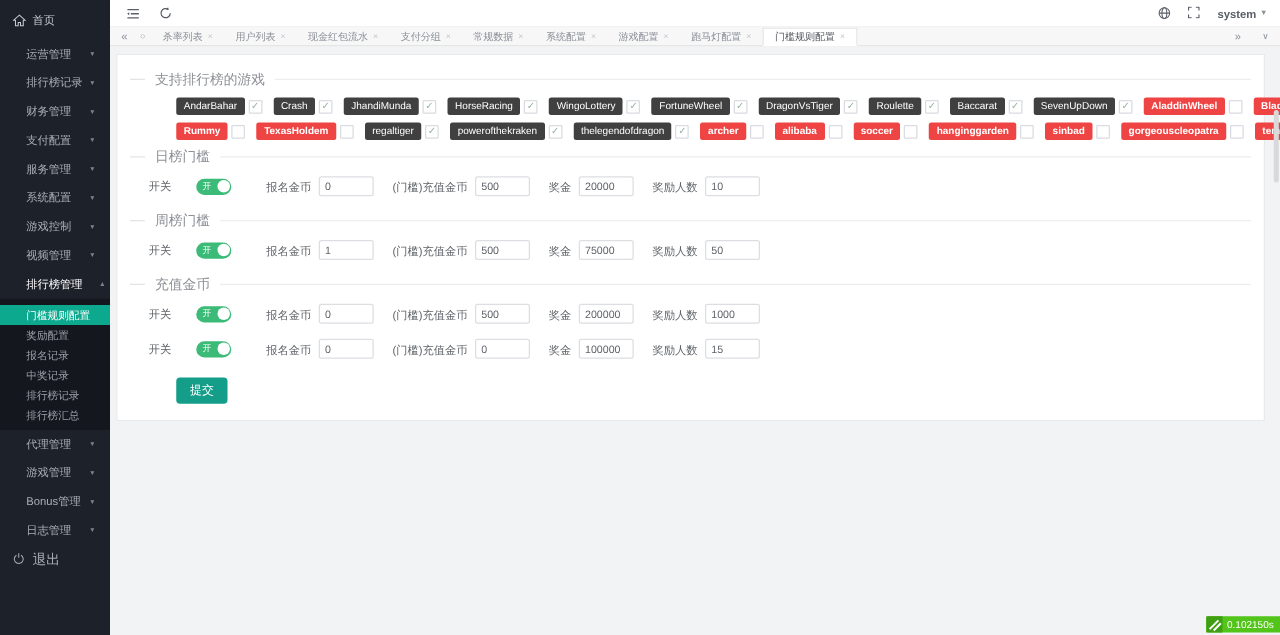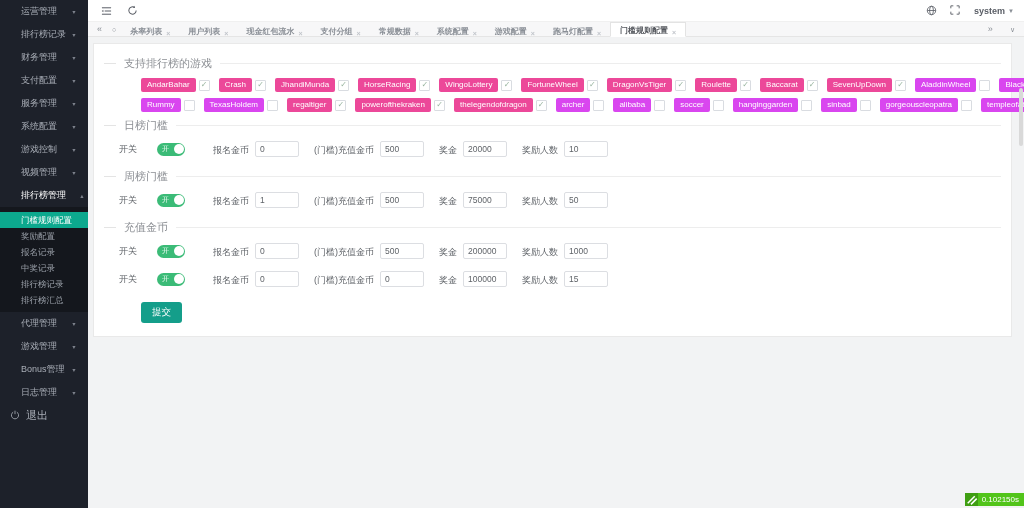--- a/index.html
+++ b/index.html
@@ -26,38 +26,38 @@
     align-items:center;padding:0 10px 0 13px;}
   .topbar .left,.topbar .right{display:flex;align-items:center;gap:15px;font-weight:bold;}
   .topbar .right{margin-left:auto;gap:13px;}
   .ic{width:11px;height:11px;display:inline-flex;cursor:pointer;}
   .userbox{display:flex;align-items:center;gap:3px;font-size:9px;color:#5a5e66;cursor:pointer;}
   .userbox .dd{font-size:6px;color:#8a8f96;}
   .tabbar{height:15px;background:#f7f7f8;border-bottom:1px solid #e5e5e5;display:flex;
     align-items:center;padding:0 26px 0 4px;position:relative;}
   .tb-ic{font-size:9px;color:#8a8f96;padding:0 5px;cursor:pointer;line-height:15px;}
   .tabs{display:flex;align-items:stretch;height:15px;overflow:hidden;}
-  .tab{display:inline-flex;align-items:flex-end;gap:4px;padding:0 9px;font-size:8px;
-    color:#8a8f96;cursor:pointer;white-space:nowrap;font-weight:bold;}
+  .tab{display:inline-flex;align-items:center;gap:4px;padding:0 9px;font-size:8px;
+    color:#8a8f96;cursor:pointer;white-space:nowrap;}
   .tab .tab-close{color:#c0c4ca;font-size:7px;}
   .tab.active{background:#fff;border:1px solid #e3e3e3;border-bottom-color:#fff;color:#55585e;}
   .tabbar .rights{position:absolute;right:4px;top:0;display:flex;gap:7px;}
   
   .content{position:absolute;top:38px;left:0;right:0;bottom:0;background:#f2f3f4;}
   .card{margin:5px 12px 0 5px;background:#fff;border:1px solid #e9e9e9;
     padding:7px 10px 13px;}
   .sec-head{display:flex;align-items:center;margin:5px 0 7px;}
   .sec-head .dash{width:12px;height:1px;background:#e4e4e4;}
   .sec-title{font-size:11px;color:#8c8f94;margin:0 8px;white-space:nowrap;}
   .hline{flex:1;height:1px;background:#ededed;}
   .chips{display:flex;align-items:center;gap:9px;margin:0 0 6px 37px;}
   .chip{display:flex;align-items:center;gap:3px;}
   .tag{font-size:8px;color:#fff;padding:2px 6px 3px;border-radius:2px;white-space:nowrap;}
-  .tag.on{background:#ec4899;text-align:right;}
-  .tag.off{background:#d946ef;}
+  .tag.on{background:#404040;text-align:right;}
+  .tag.off{background:#ef4444;font-weight:bold;}
   .cb{width:11px;height:11px;background:#fff;border:1px solid #d9dce1;border-radius:1px;
     display:flex;align-items:center;justify-content:center;font-size:8px;color:#96b39d;
     cursor:pointer;line-height:1;}
   .form-row{display:flex;align-items:center;margin:8px 0 12px 15px;}
   .f-label{font-size:9px;color:#5f6368;margin-right:6px;white-space:nowrap;}
   .sw-label{margin-right:20px;}
   .sw{width:28px;height:13px;border-radius:7px;background:#3bbb77;position:relative;
     margin-right:28px;cursor:pointer;flex:none;}
   .sw-t{position:absolute;left:5px;top:50%;transform:translateY(-50%);font-size:7px;color:#fff;}
   .knob{position:absolute;right:1.5px;top:1.5px;width:10px;height:10px;background:#fff;
@@ -73,20 +73,28 @@
   .badge{position:absolute;right:0;bottom:2px;height:13px;display:flex;align-items:center;
     background:#52c41a;border-radius:2px 0 0 2px;cursor:pointer;}
   .badge .logo{width:13px;height:13px;background:#3f9e12;display:flex;align-items:center;
     justify-content:center;}
   .badge .rt{font-size:8px;color:#fff;padding:0 5px 0 4px;}
 </style>
 </head>
 <body>
 
 <aside class="sidebar">
+  <div class="side-home">
+    <span class="ic">
+      <svg viewBox="0 0 12 12" width="11" height="11">
+          <path d="M6 1.2 L11 5.6 H9.4 V10.5 H7 V7.6 H5 V10.5 H2.6 V5.6 H1 Z" fill="none" stroke="#c6cad2" stroke-width="0.9"></path>
+        </svg>
+    </span>
+    <span>首页</span>
+  </div>
   <nav>
       <div class="side-item">
         <div class="side-label">运营管理</div>
         <div class="caret">▼</div>
       </div>
       <div class="side-item">
         <div class="side-label">排行榜记录</div>
         <div class="caret">▼</div>
       </div>
       <div class="side-item">

